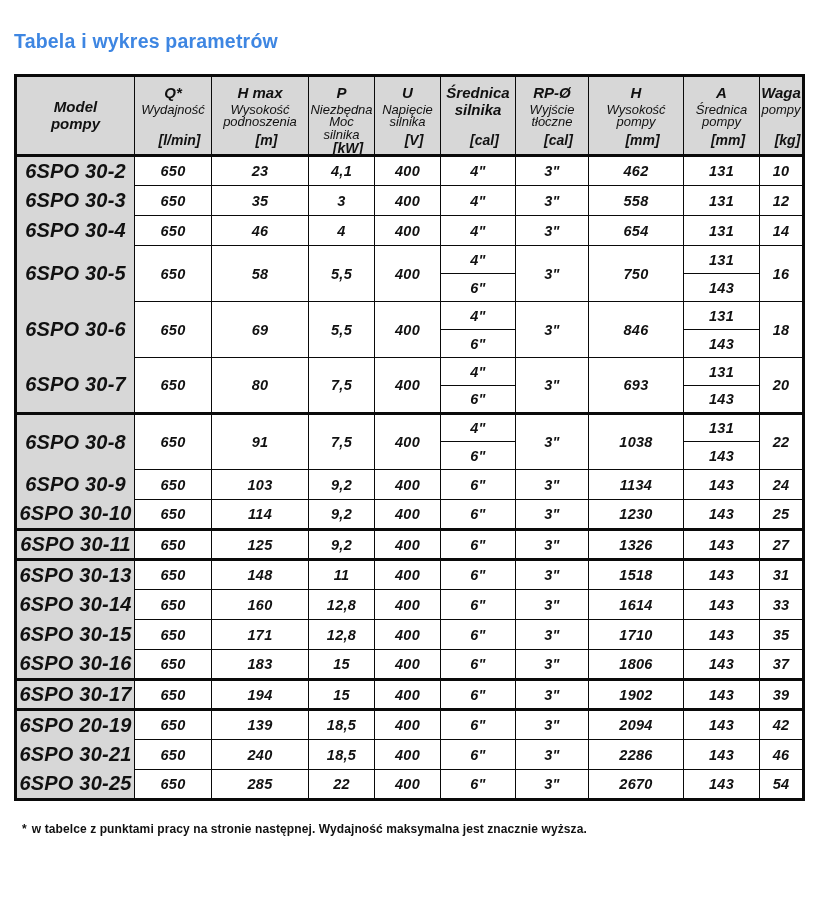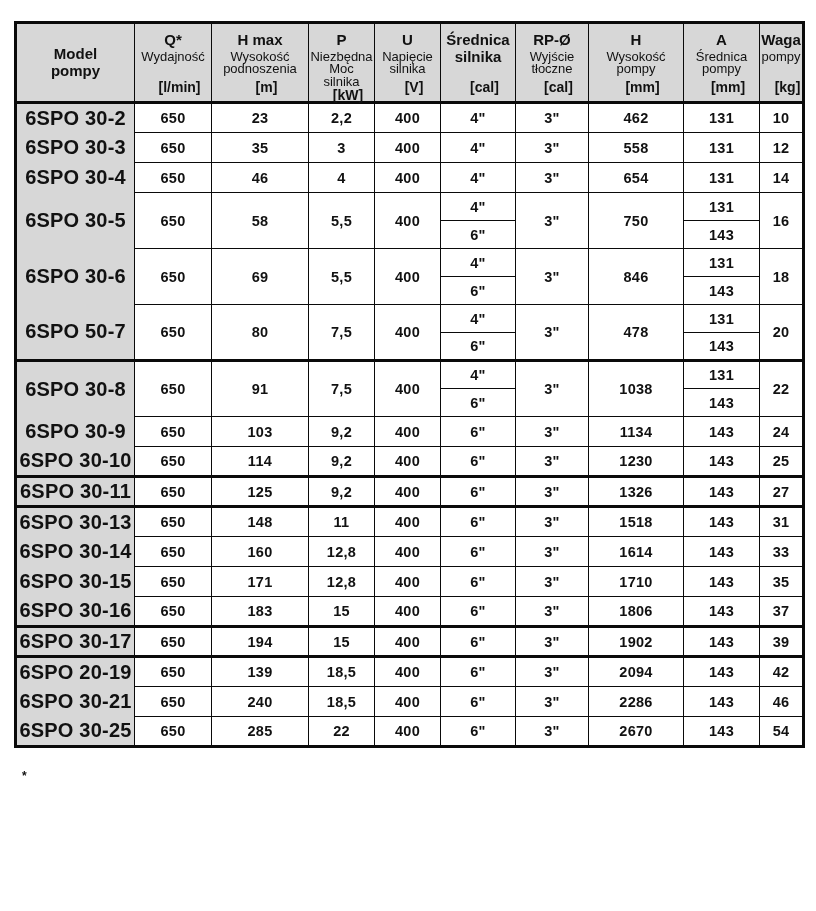--- a/index.html
+++ b/index.html
@@ -16,20 +16,21 @@
   }
   h1.page-title{
     margin:30px 0 0 14px;
     font-size:19.5px;font-weight:700;letter-spacing:.2px;
     color:var(--title);
   }
   table.params{
     margin:21px 0 0 14px;width:788px;
     border-collapse:collapse;table-layout:fixed;
     border:3px solid var(--line);
+    font-style:italic;
   }
   th{
     background:var(--gray);padding:0;
     border:1.5px solid var(--line);
     border-bottom:3px solid var(--line);
     vertical-align:top;font-weight:700;
   }
   .hcell{
     display:flex;flex-direction:column;align-items:center;justify-content:flex-start;
     height:77px;padding:8px 2px 6px;
@@ -54,20 +55,21 @@
   .footnote{
     margin:20px 0 0 22px;display:flex;gap:5px;
     font-size:12px;font-weight:700;line-height:17px;letter-spacing:.1px;
   }
   .footnote .lines div{white-space:nowrap;}
 </style>
 </head>
 <body>
 
 <main>
+  <h1 class="page-title">Tabela i wykres parametrów</h1>
 
   <table class="params">
     <colgroup>
       <col style="width:119px">
         <col style="width:77px">
         <col style="width:97px">
       <col style="width:66px">
         <col style="width:66px">
         <col style="width:75px">
       <col style="width:73px">
@@ -152,21 +154,21 @@
               <div class="hunit">[kg]</div>
             </div>
           </th>
         </tr>
     </thead>
     <tbody id="tbody">
         <tr>
           <td class="model">6SPO 30-2</td>
           <td>650</td>
           <td>23</td>
-          <td>2,2</td>
+          <td>4,1</td>
           <td>400</td>
           <td>4"</td>
           <td>3"</td>
           <td>462</td>
           <td>131</td>
           <td>10</td>
         </tr>
         <tr>
           <td class="model">6SPO 30-3</td>
           <td>650</td>
@@ -217,28 +219,28 @@
           <td rowspan="2">3"</td>
           <td rowspan="2">846</td>
           <td>131</td>
           <td rowspan="2">18</td>
         </tr>
         <tr class="half">
           <td>6"</td>
           <td>143</td>
         </tr>
         <tr class="half">
-          <td class="model" rowspan="2">6SPO 50-7</td>
+          <td class="model" rowspan="2">6SPO 30-7</td>
           <td rowspan="2">650</td>
           <td rowspan="2">80</td>
           <td rowspan="2">7,5</td>
           <td rowspan="2">400</td>
           <td>4"</td>
           <td rowspan="2">3"</td>
-          <td rowspan="2">478</td>
+          <td rowspan="2">693</td>
           <td>131</td>
           <td rowspan="2">20</td>
         </tr>
         <tr class="half">
           <td>6"</td>
           <td>143</td>
         </tr>
         <tr class="gs half">
           <td class="model" rowspan="2">6SPO 30-8</td>
           <td rowspan="2">650</td>
@@ -386,15 +388,16 @@
           <td>2670</td>
           <td>143</td>
           <td>54</td>
         </tr>
       </tbody>
   </table>
 
   <div class="footnote">
     <span>*</span>
     <div class="lines">
+      <div>w tabelce z punktami pracy na stronie następnej. Wydajność maksymalna jest znacznie wyższa.</div>
     </div>
   </div>
 </main>
 
 </body></html>

